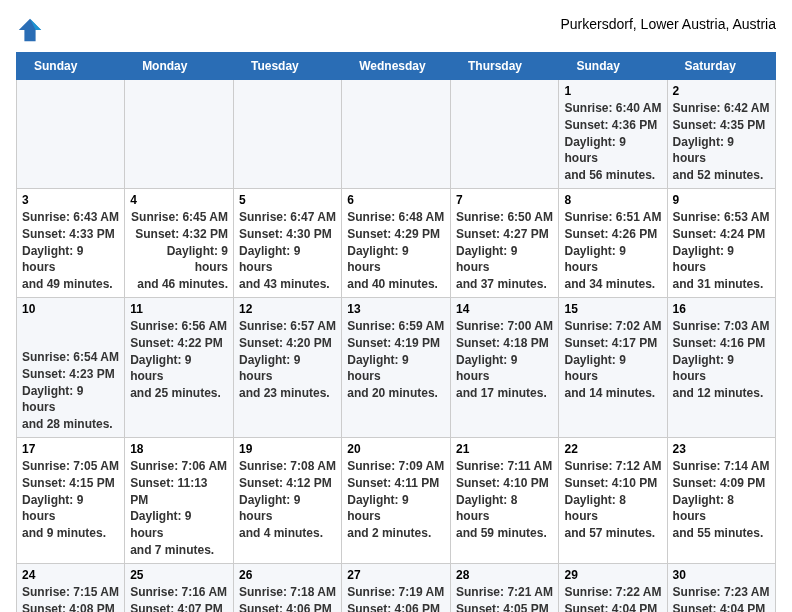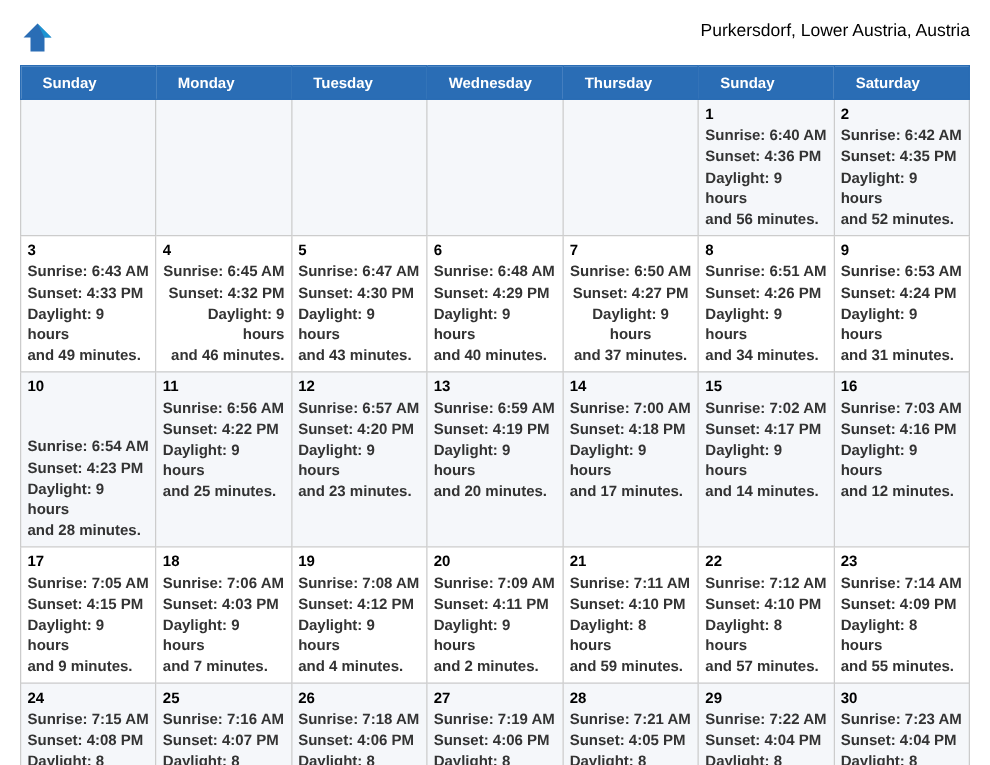--- a/index.html
+++ b/index.html
@@ -163,21 +163,21 @@
         </td>
         <td>
           <div class="day-num">6</div>
           <div class="day-info" style="white-space: pre-line;">Sunrise: 6:48 AM
 Sunset: 4:29 PM
 Daylight: 9 hours
 and 40 minutes.</div>
         </td>
         <td>
           <div class="day-num">7</div>
-          <div class="day-info" style="white-space: pre-line; text-align: center;">Sunrise: 6:50 AM
+          <div class="day-info" style="white-space: pre-line;">Sunrise: 6:50 AM
 Sunset: 4:27 PM
 Daylight: 9 hours
 and 37 minutes.</div>
         </td>
         <td>
           <div class="day-num">8</div>
           <div class="day-info" style="white-space: pre-line;">Sunrise: 6:51 AM
 Sunset: 4:26 PM
 Daylight: 9 hours
 and 34 minutes.</div>
@@ -245,21 +245,21 @@
         <td>
           <div class="day-num">17</div>
           <div class="day-info" style="white-space: pre-line;">Sunrise: 7:05 AM
 Sunset: 4:15 PM
 Daylight: 9 hours
 and 9 minutes.</div>
         </td>
         <td>
           <div class="day-num">18</div>
           <div class="day-info" style="white-space: pre-line;">Sunrise: 7:06 AM
-Sunset: 4:03 PM
+Sunset: 11:13 PM
 Daylight: 9 hours
 and 7 minutes.</div>
         </td>
         <td>
           <div class="day-num">19</div>
           <div class="day-info" style="white-space: pre-line;">Sunrise: 7:08 AM
 Sunset: 4:12 PM
 Daylight: 9 hours
 and 4 minutes.</div>
         </td>

